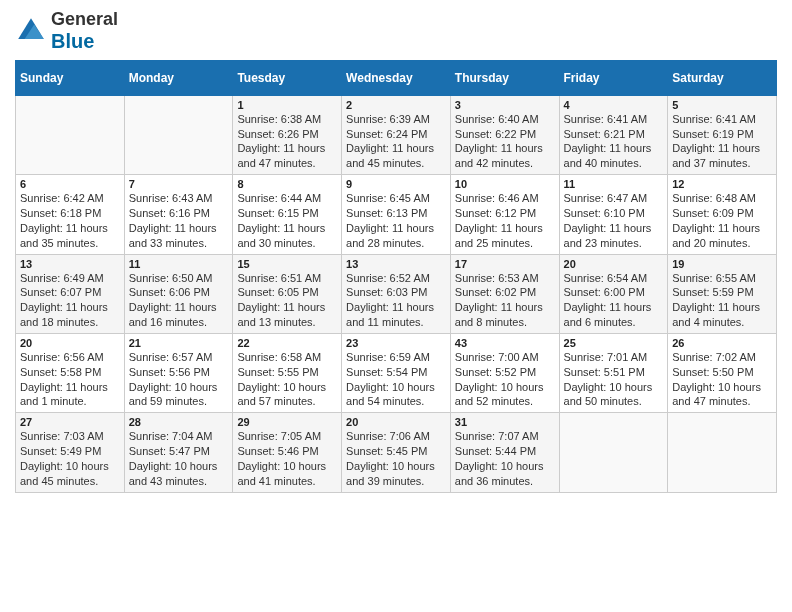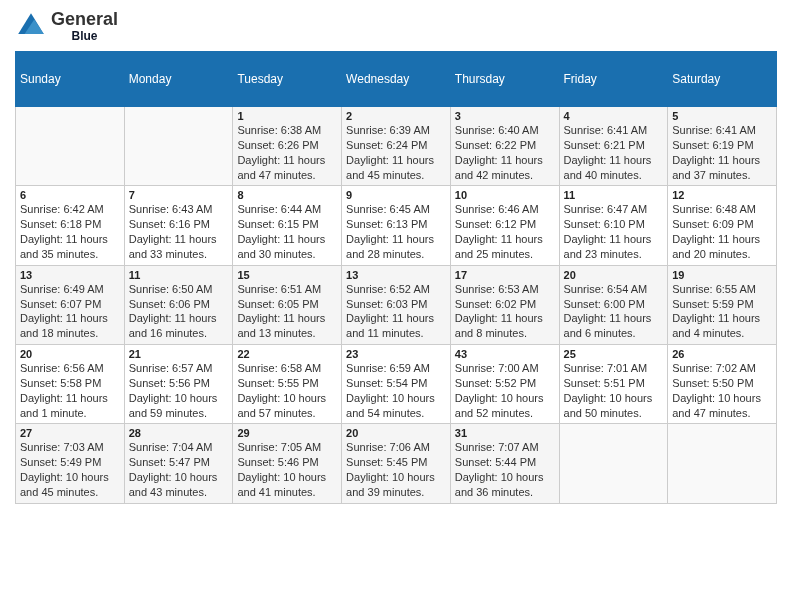--- a/index.html
+++ b/index.html
@@ -31,24 +31,23 @@
       display: flex;
       flex-direction: column;
       line-height: 1.1;
     }
     .logo-general {
       font-size: 18px;
       font-weight: bold;
       color: #333;
     }
     .logo-blue {
-      font-size: 12px;
-      font-weight: bold;
-      color: #0f172a;
-      text-align: center;
+      font-size: 20px;
+      font-weight: bold;
+      color: #0369a1;
     }
     .logo-icon {
       width: 32px;
       height: 32px;
     }
     .title-block {
       text-align: right;
     }
     .month-title {
       font-size: 36px;
@@ -60,24 +59,24 @@
       color: #444;
     }
     .calendar {
       width: 100%;
       border-collapse: collapse;
       font-size: 10.5px;
     }
     .calendar thead tr th {
       background: #1a6faf;
       color: #fff;
-      padding: 20px 4px;
+      padding: 10px 4px;
       text-align: left;
       font-size: 12px;
-      font-weight: normal;
+      font-weight: bold;
       border: 1px solid #1a6faf;
     }
     .calendar tbody tr td {
       border: 1px solid #ccc;
       padding: 3px 4px;
       vertical-align: top;
       width: calc(100% / 7);
       height: 78px;
       background: #fff;
     }

